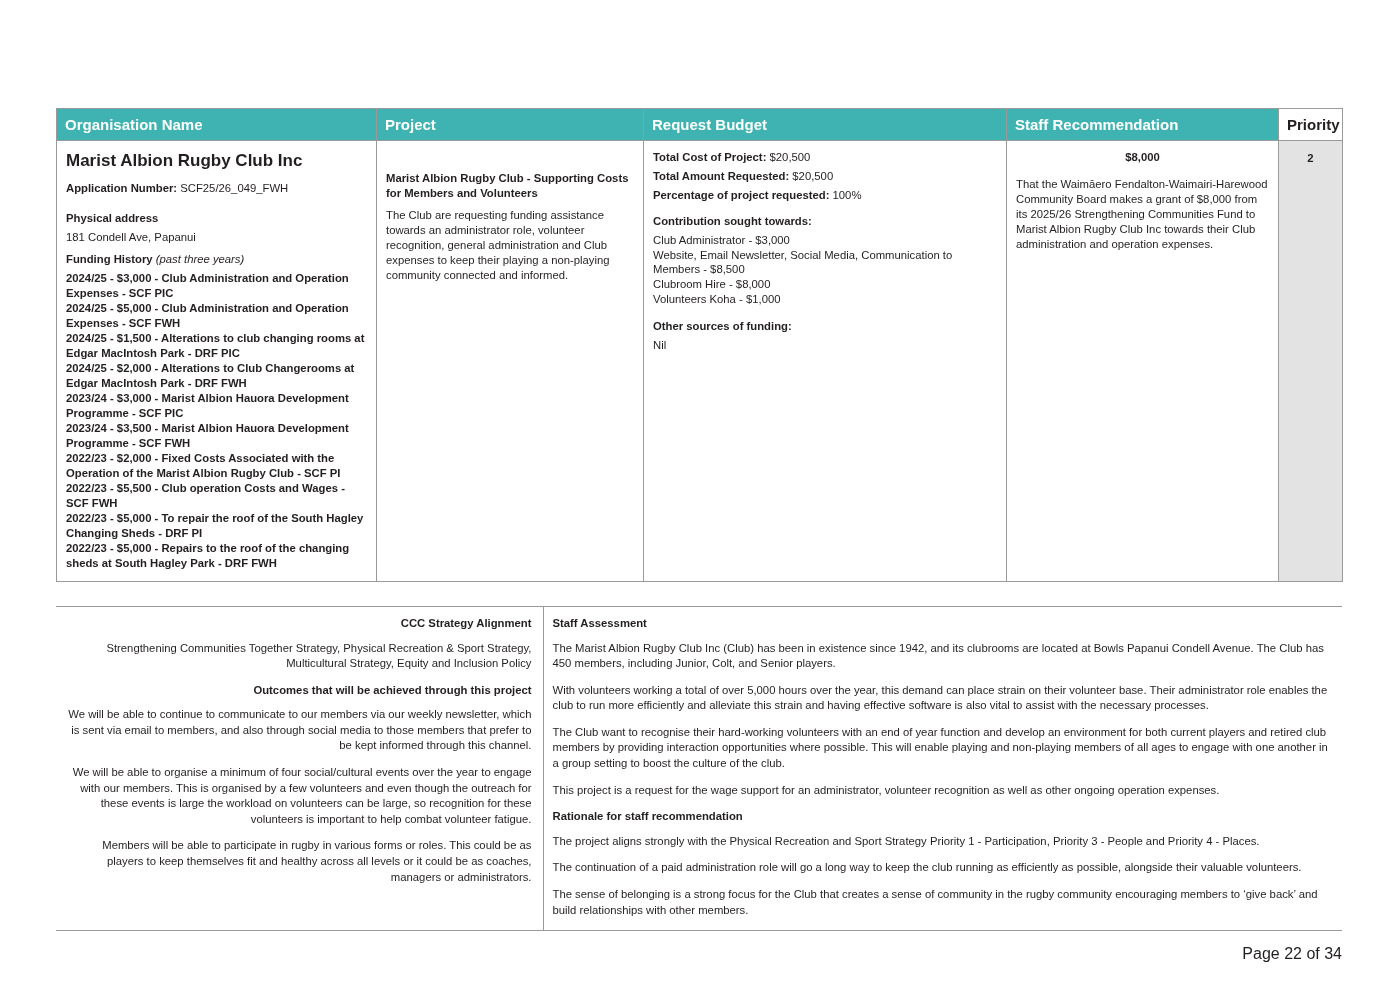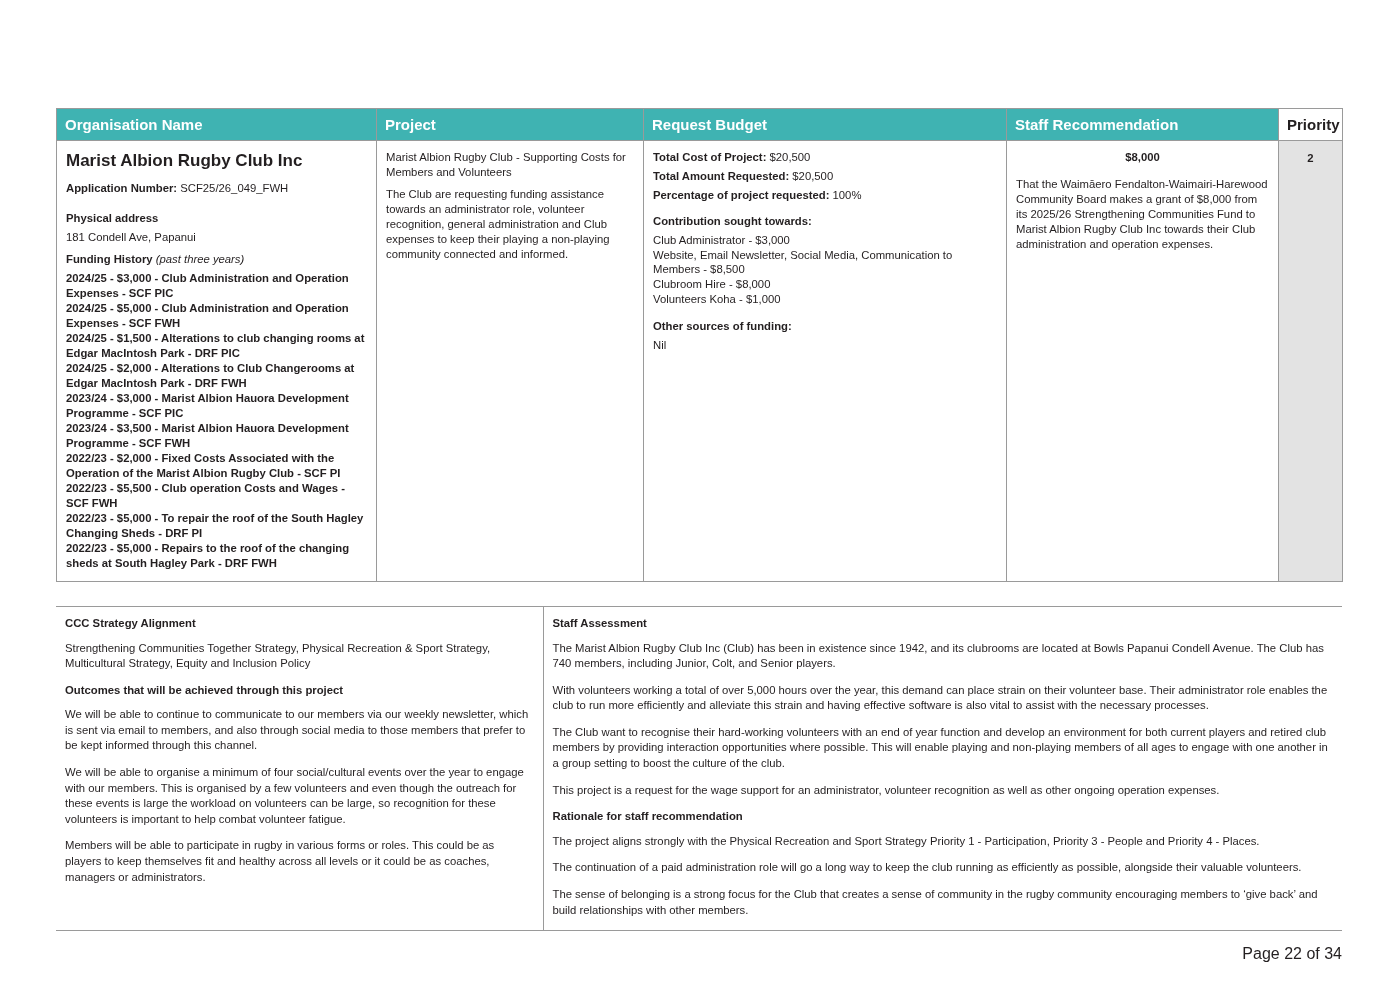--- a/index.html
+++ b/index.html
@@ -85,43 +85,44 @@
   .spacer-8 { height: 12px; }
   .spacer-5 { height: 7px; }
   .section-label {
     font-weight: bold;
     margin-bottom: 4px;
   }
   .ital { font-style: italic; font-weight: normal; }
   .fh-list { line-height: 1.33; }
   .fh-list div { margin-bottom: 0px; font-weight: bold; }
   .proj-title {
-    font-weight: normal;
+    font-weight: bold;
     margin-bottom: 8px;
     line-height: 1.3;
+    margin-top: 21px;
   }
   .budget-line { margin-bottom: 4px; }
   .rec-amount { font-weight: bold; margin-bottom: 12px; text-align: center; }
   
   .lower {
     position: absolute;
     top: 606px;
     left: 56px;
     width: 1286px;
     border-collapse: collapse;
     table-layout: fixed;
   }
   .lower td {
     border: 1px solid #9a9a9a;
     vertical-align: top;
     padding: 9px 11px 12px 9px;
     font-size: 11.3px;
     line-height: 1.38;
   }
-  .lower td.left-col { border-left: none; border-right: 1px solid #9a9a9a; }
+  .lower td.left-col { border-left: none; border-right: 1px solid #9a9a9a; text-align: right; }
   .lower td.right-col { border-right: none; }
   .lower p { margin: 0 0 11px 0; }
   .lower p:last-child { margin-bottom: 0; }
   .lower .hd { font-weight: bold; margin: 0 0 9px 0; }
   .footer {
     position: absolute;
     right: 56px;
     bottom: 26px;
     font-size: 16px;
     color: #231f20;
@@ -233,21 +234,21 @@
         <td class="left-col">
           <p class="hd">CCC Strategy Alignment</p>
           <p>Strengthening Communities Together Strategy, Physical Recreation &amp; Sport Strategy, Multicultural Strategy, Equity and Inclusion Policy</p>
           <p class="hd">Outcomes that will be achieved through this project</p>
           <p>We will be able to continue to communicate to our members via our weekly newsletter, which is sent via email to members, and also through social media to those members that prefer to be kept informed through this channel.</p>
           <p>We will be able to organise a minimum of four social/cultural events over the year to engage with our members.  This is organised by a few volunteers and even though the outreach for these events is large the workload on volunteers can be large, so recognition for these volunteers is important to help combat volunteer fatigue.</p>
           <p>Members will be able to participate in rugby in various forms or roles. This could be as players to keep themselves fit and healthy across all levels or it could be as coaches, managers or administrators.</p>
         </td>
         <td class="right-col">
           <p class="hd">Staff Assessment</p>
-          <p>The Marist Albion Rugby Club Inc (Club) has been in existence since 1942, and its clubrooms are located at Bowls Papanui Condell Avenue. The Club has 740 members, including Junior, Colt, and Senior players.</p>
+          <p>The Marist Albion Rugby Club Inc (Club) has been in existence since 1942, and its clubrooms are located at Bowls Papanui Condell Avenue. The Club has 450 members, including Junior, Colt, and Senior players.</p>
           <p>With volunteers working a total of over 5,000 hours over the year, this demand can place strain on their volunteer base. Their administrator role enables the club to run more efficiently and alleviate this strain and having effective software is also vital to assist with the necessary processes.</p>
           <p>The Club want to recognise their hard-working volunteers with an end of year function and develop an environment for both current players and retired club members by providing interaction opportunities where possible.  This will enable playing and non-playing members of all ages to engage with one another in a group setting to boost the culture of the club.</p>
           <p>This project is a request for the wage support for an administrator, volunteer recognition as well as other ongoing operation expenses.</p>
           <p class="hd">Rationale for staff recommendation</p>
           <p>The project aligns strongly with the Physical Recreation and Sport Strategy Priority 1 - Participation, Priority 3 - People and Priority 4 - Places.</p>
           <p>The continuation of a paid administration role will go a long way to keep the club running as efficiently as possible, alongside their valuable volunteers.</p>
           <p>The sense of belonging is a strong focus for the Club that creates a sense of community in the rugby community encouraging members to ‘give back’ and build relationships with other members.</p>
         </td>
       </tr>
     </tbody>

